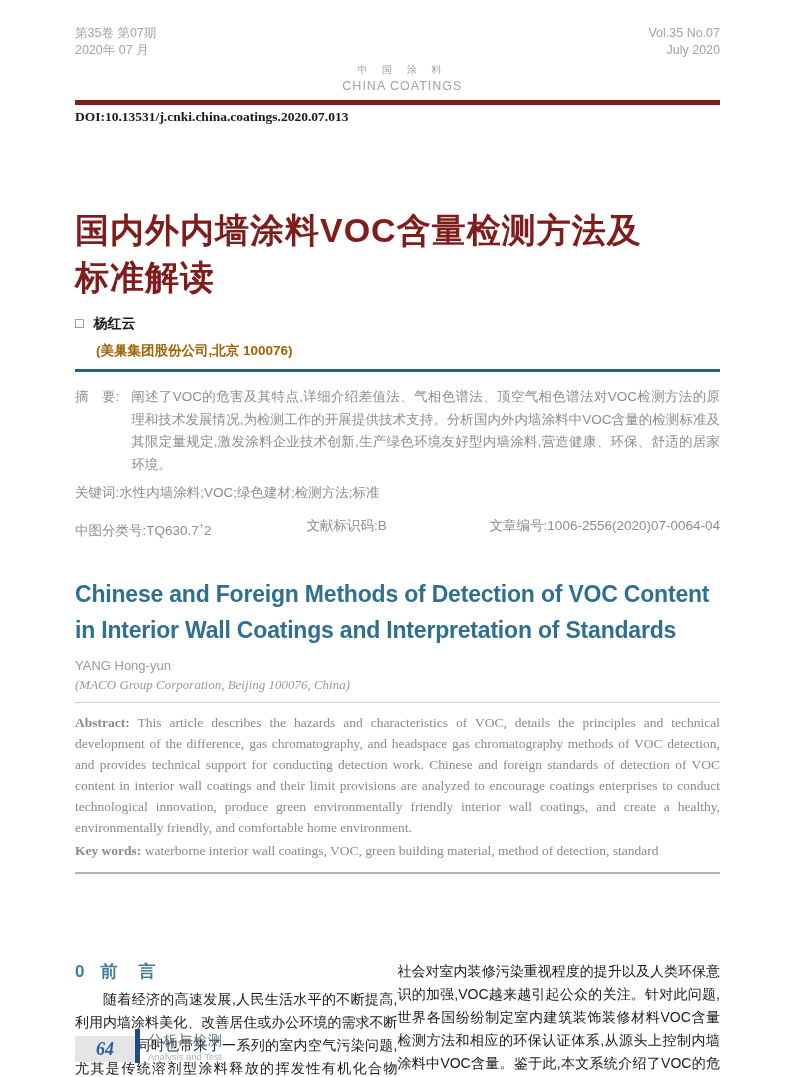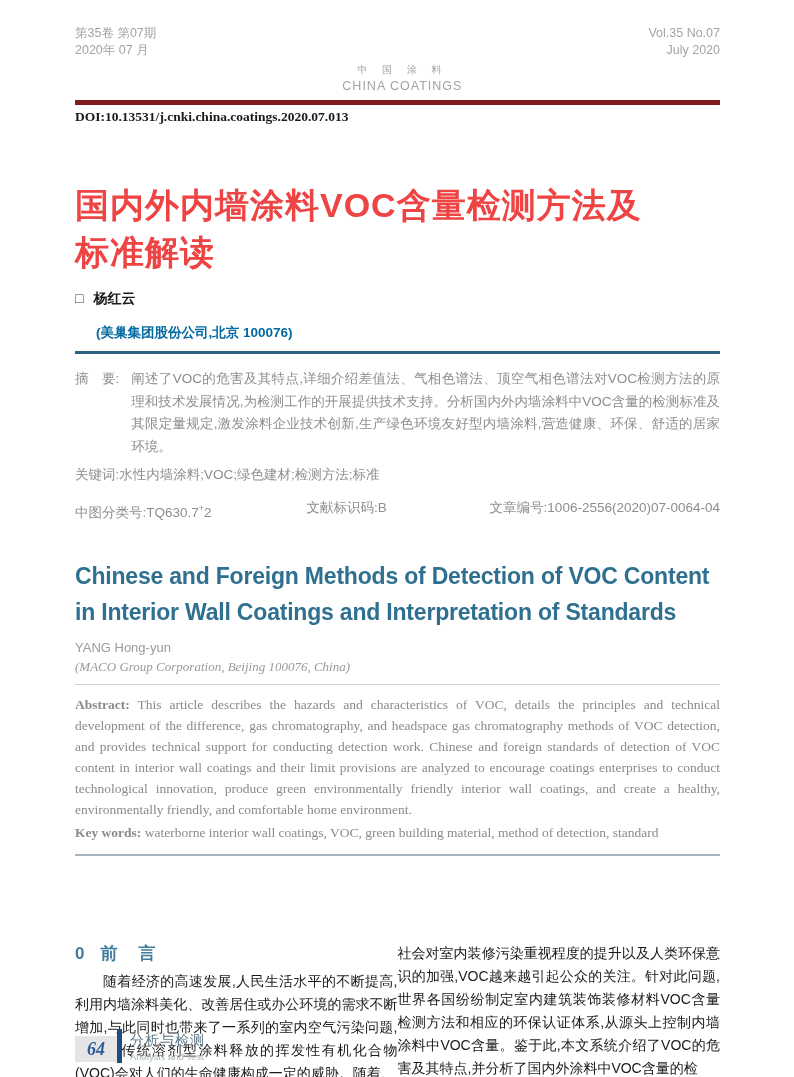--- a/index.html
+++ b/index.html
@@ -14,25 +14,25 @@
   .jheader { display:flex; justify-content:space-between; align-items:flex-start;
     padding-bottom:5px; border-bottom:5px solid #7f1d1d; color:#a3a3a3; font-size:12.5px; line-height:17px; }
   .jh-left { text-align:left; }
   .jh-center { text-align:center; }
   .jh-center .zh { letter-spacing:6px; font-size:10px;margin-top:36px; }
   .jh-center .en { letter-spacing:1px; }
   .jh-right { text-align:right; }
   .doi { margin-top:4px; font-family:"Liberation Serif", serif; font-weight:bold; font-size:13.5px; color:#1a1a1a; }
 
   
-  .title-zh { margin-top:57px; font-size:34px; line-height:47px; font-weight:bold;
-    color:#ef4444; letter-spacing:1px; }
+  .title-zh { margin-top:82px; font-size:34px; line-height:47px; font-weight:bold;
+    color:#7f1d1d; letter-spacing:1px; }
   .author-row { margin-top:14px; font-size:14px; font-weight:bold; color:#1a1a1a; }
   .author-row .marker { margin-right:10px; color:#444; font-weight:normal; }
-  .affil-zh { margin-top:16px; margin-left:21px; font-size:13.5px; font-weight:bold; color:#0369a1; }
+  .affil-zh { margin-top:9px; margin-left:21px; font-size:13.5px; font-weight:bold; color:#a16207; }
   .rule-dark { margin-top:9px; height:3px; background:#2b6282; border:0; }
 
   
   .abs-zh { margin-top:14px; color:#8e8e8e; font-size:13.5px; line-height:22.5px; }
   .abs-row { display:flex; text-align:justify;gap:12px; }
   .abs-label { flex:none; white-space:pre; }
   .abs-text { flex:1; }
   .kw-row { margin-top:6px; }
   .clc-row { margin-top:10px; display:flex;justify-content:flex-end; }
   .clc-mid { margin-left:95px; }
@@ -57,21 +57,21 @@
   .sec-heading { font-size:17px; font-weight:bold; color:#3f7d9b; margin-bottom:5px; letter-spacing:2px; }
   .sec-heading .no { margin-right:14px; }
   .indent { text-indent:2em; }
 
   
   .fn-sep { margin-top:7px; width:256px; height:1px; background:#9a9a9a; border:0; }
   .footnotes { margin-top:6px; font-size:13px; line-height:21.5px; color:#3d3d3d; text-align:justify; }
 
   
   .pfooter { position:absolute; left:75px; bottom:14px; display:flex; align-items:flex-end; }
-  .pageno-box { width:42px; height:26px; background:#e5e5e5; display:flex; align-items:center; justify-content:center; margin-bottom:1px; }
+  .pageno-box { width:60px; height:26px; background:#e5e5e5; display:flex; align-items:center; justify-content:center; margin-bottom:1px; }
   .pageno { font-family:"Liberation Serif", serif; font-style:italic; font-weight:bold; font-size:18px; color:#2b5d9b; }
   .fbar { width:5px; height:34px; background:#1d4e80; }
   .fsec { margin-left:8px; padding-bottom:1px; }
   .fsec .zh { font-size:14px; color:#5b7483; letter-spacing:1px; }
   .fsec .en { font-size:9.5px; color:#aab6ba; margin-top:1px; }
 </style>
 </head>
 <body>
 
 <div class="page">

